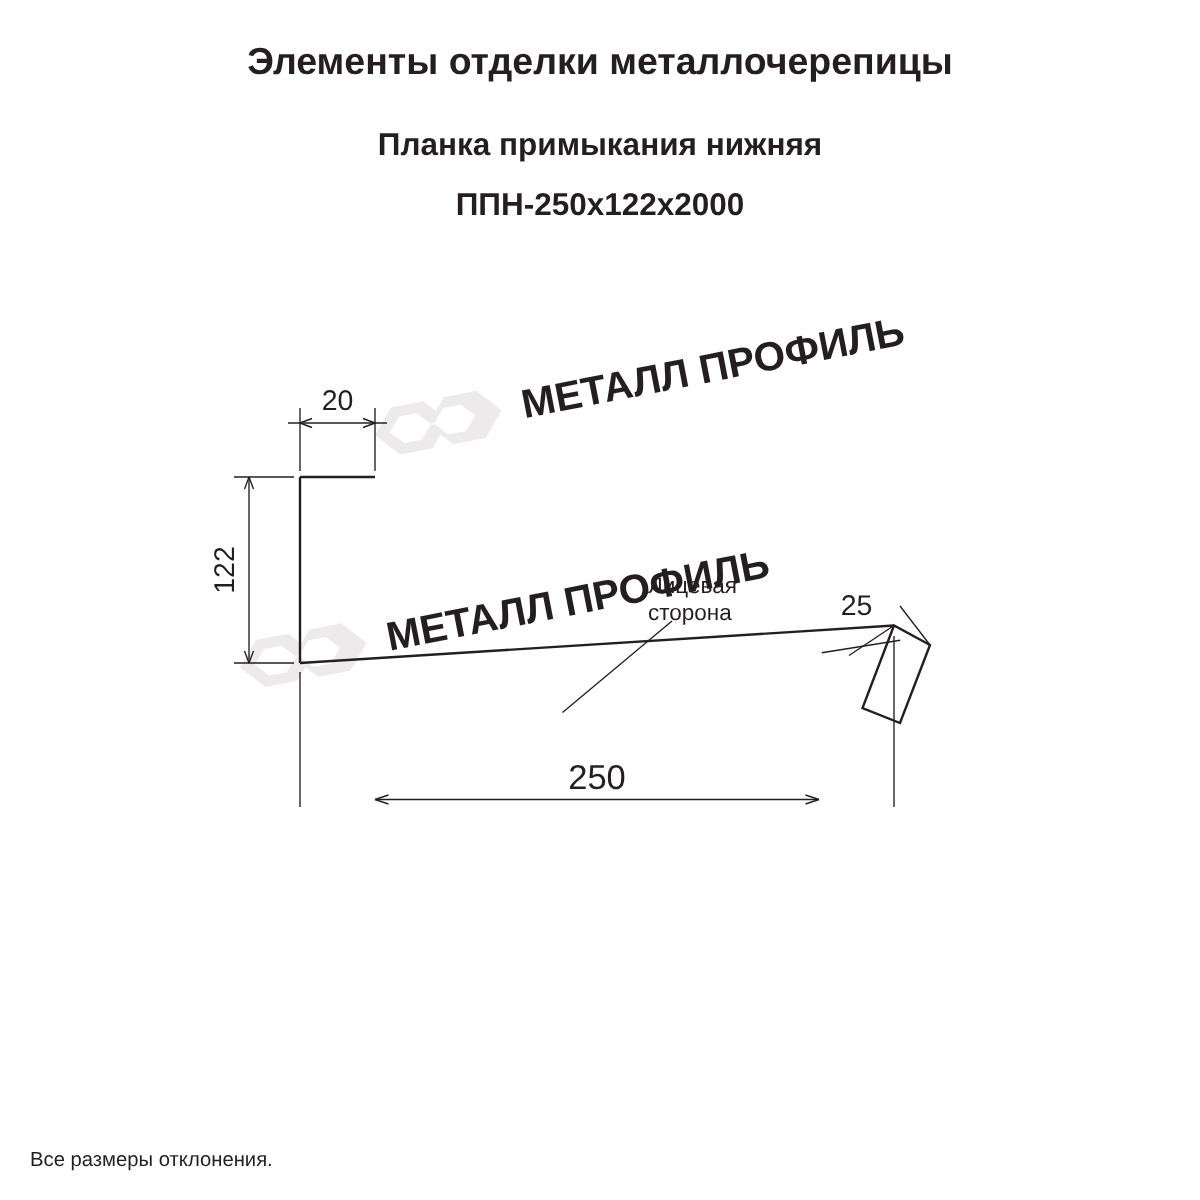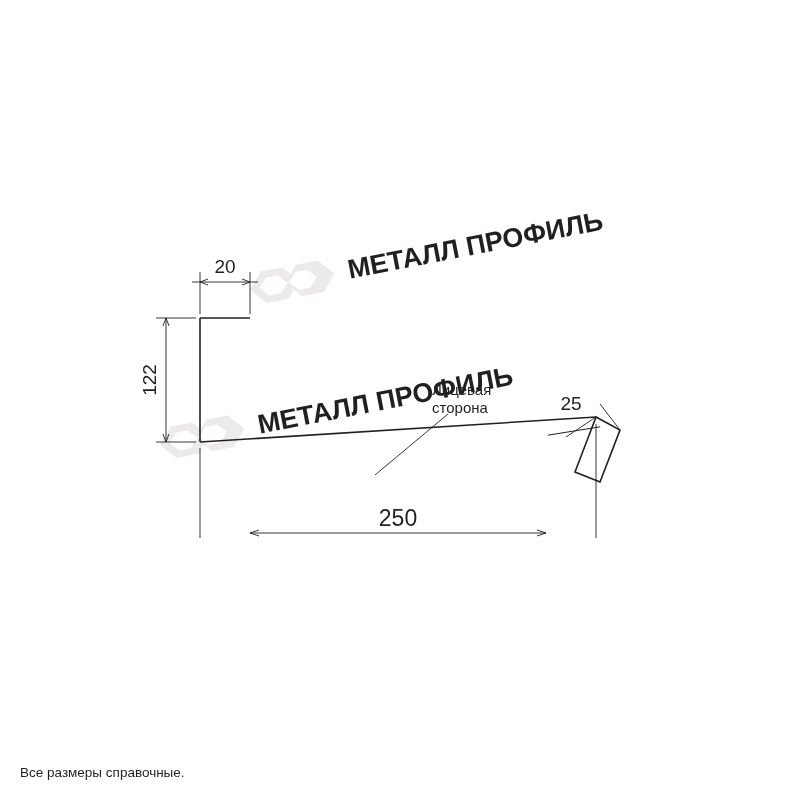--- a/index.html
+++ b/index.html
@@ -76,20 +76,25 @@
   svg text {
     font-family: "Liberation Sans", sans-serif;
     fill: #231f20;
   }
 </style>
 </head>
 <body>
 
 <div class="page">
 
+  <div class="title-block">
+    <div class="main-title">Элементы отделки металлочерепицы</div>
+    <div class="sub-title">Планка примыкания нижняя</div>
+    <div class="code-title">ППН-250х122х2000</div>
+  </div>
 
   <svg class="watermark" viewBox="0 0 800 430">
     <g fill="#eceaea">
 
       <g transform="translate(250,100) rotate(-11)">
         <path d="M0,0 l14,-16 h22 l7,8 l7,-8 h22 l14,16 l-14,16 h-22 l-7,-8 l-7,8 h-22 z
                  M10,0 l8,-9 h12 l9,10 l9,-10 h12 l8,9 l-8,9 h-12 l-9,-10 l-9,10 h-12 z" fill-rule="evenodd"></path>
         <text x="100" y="8" font-size="27" font-weight="bold" fill="#eceaea">МЕТАЛЛ ПРОФИЛЬ</text>
       </g>
 
@@ -148,16 +153,16 @@
     <text x="571" y="220" font-size="19" text-anchor="middle">25</text>
 
     <g stroke="#231f20" fill="none" stroke-width="0.9">
       <path d="M375,285 L448,224"></path>
     </g>
     <text x="432" y="205" font-size="15">Лицевая</text>
     <text x="432" y="223" font-size="15">сторона</text>
   </svg>
 
   <div class="footer">
-    <div>Все размеры справочные.</div>
+    <div>Все размеры отклонения.</div>
   </div>
 
 </div>
 
 </body></html>

